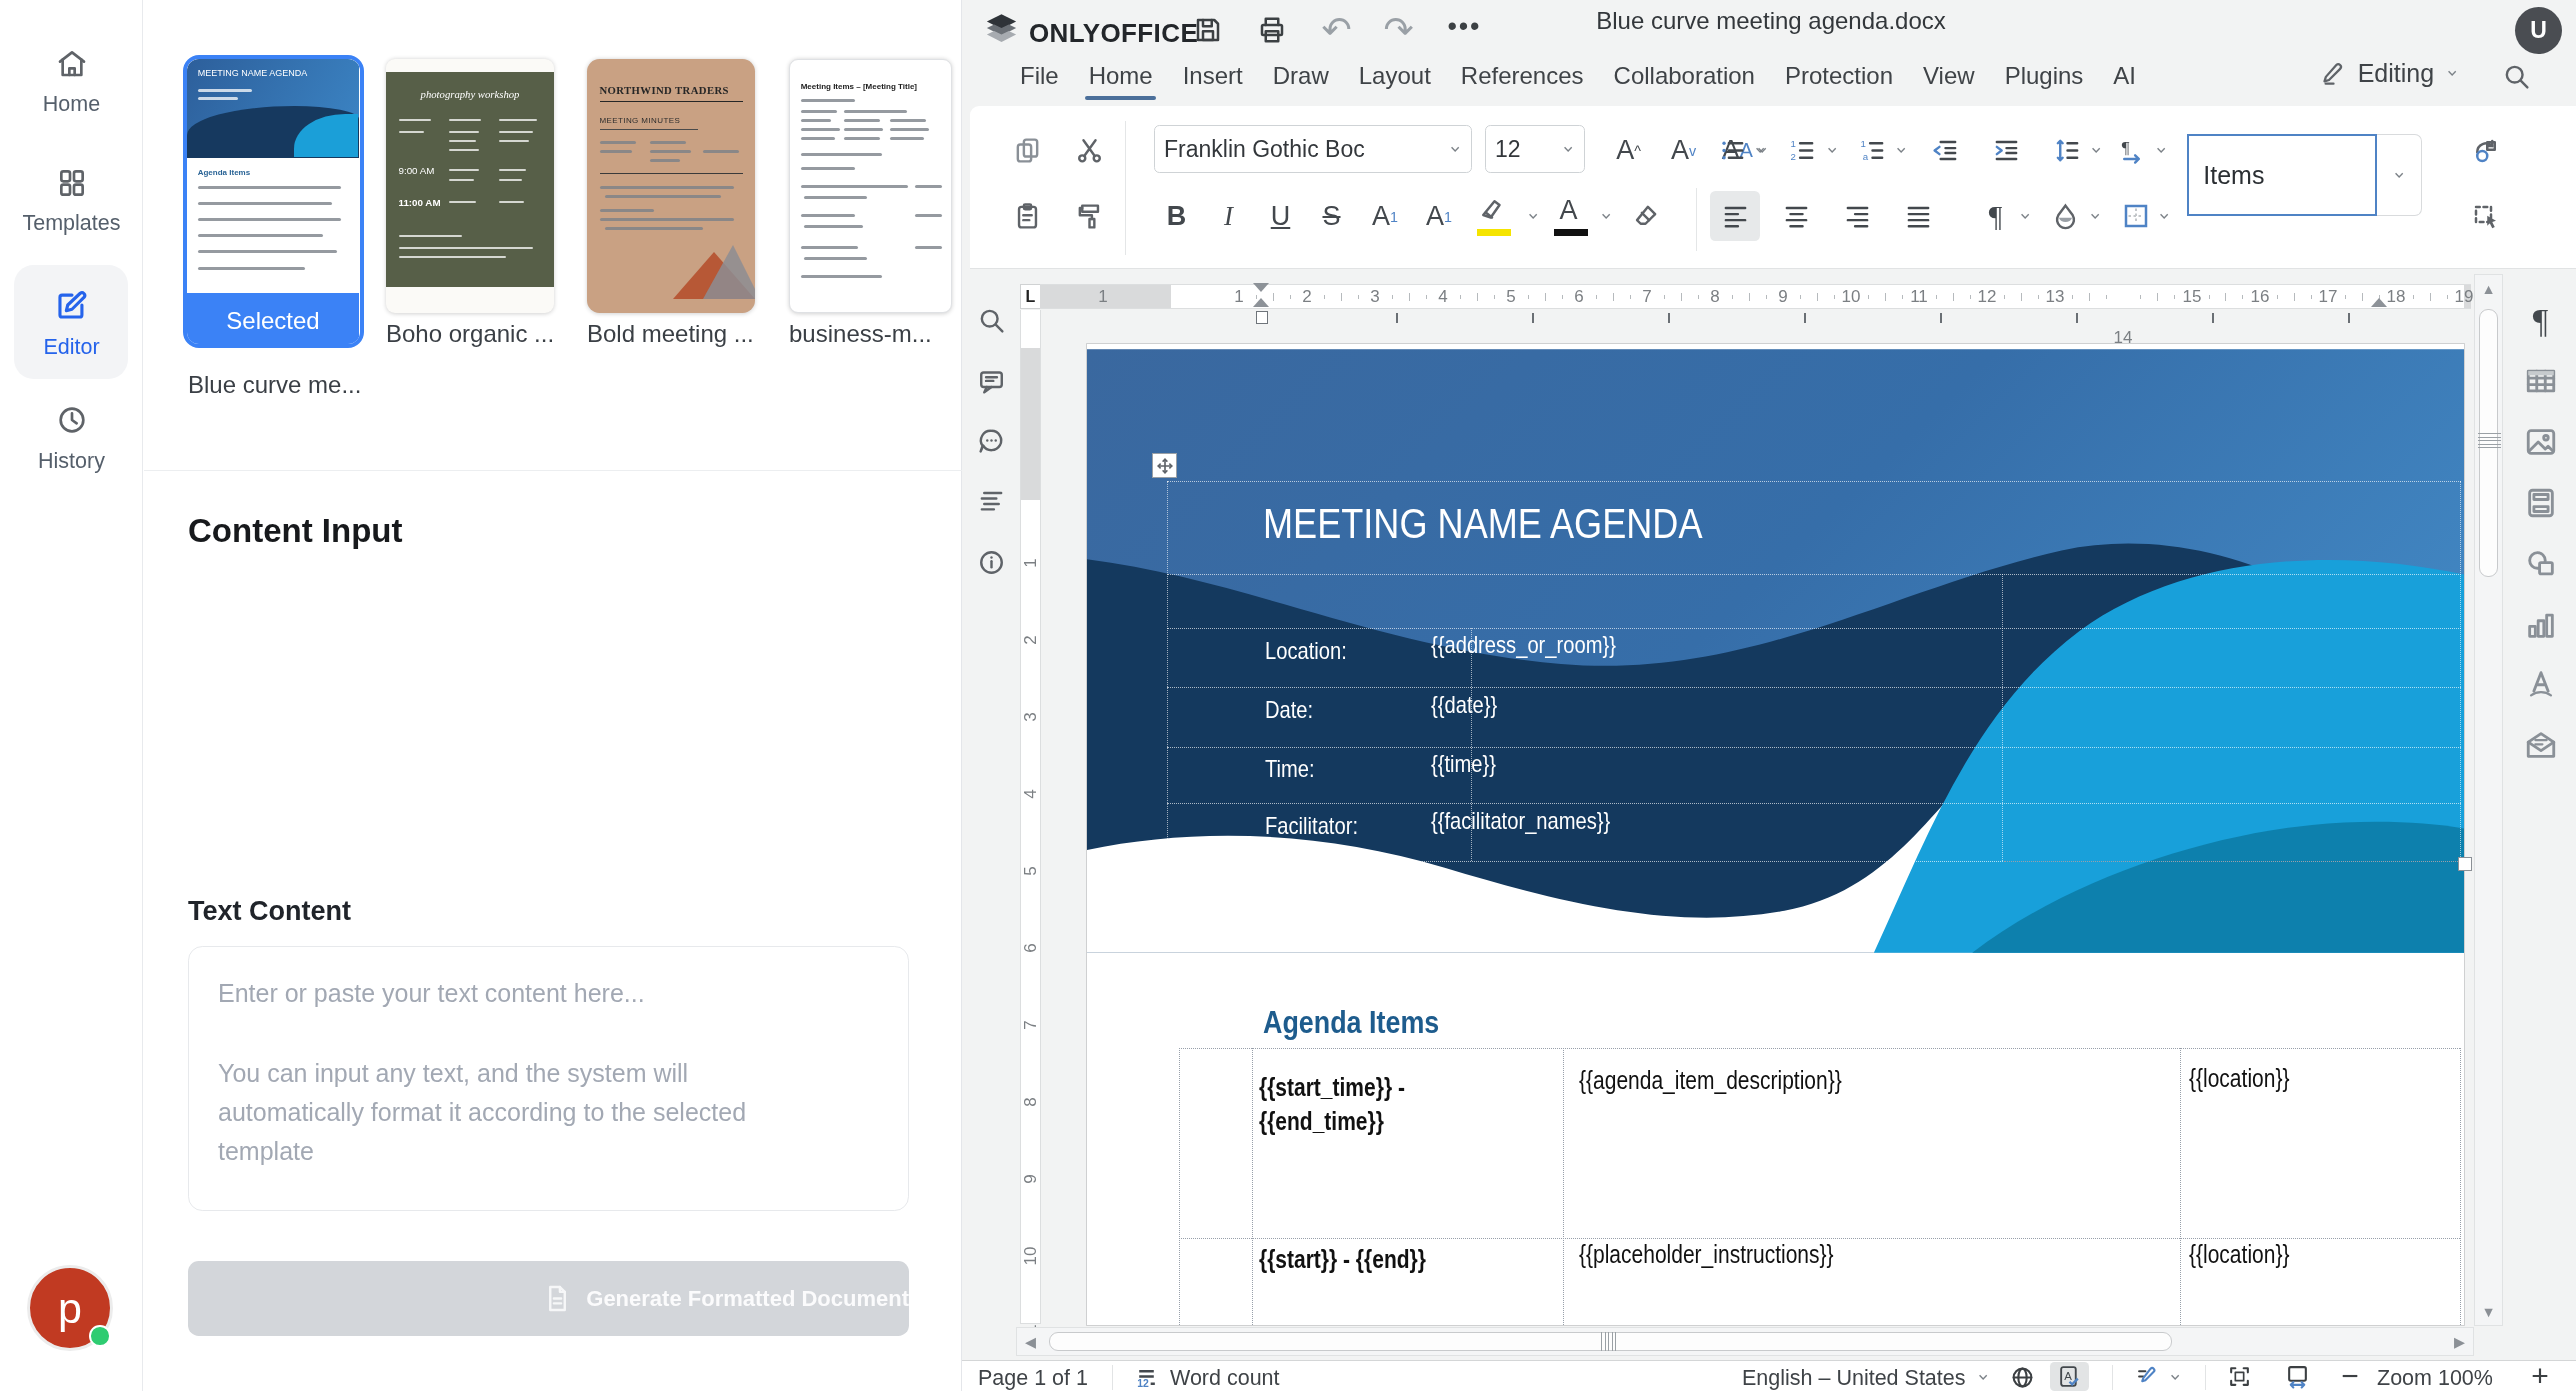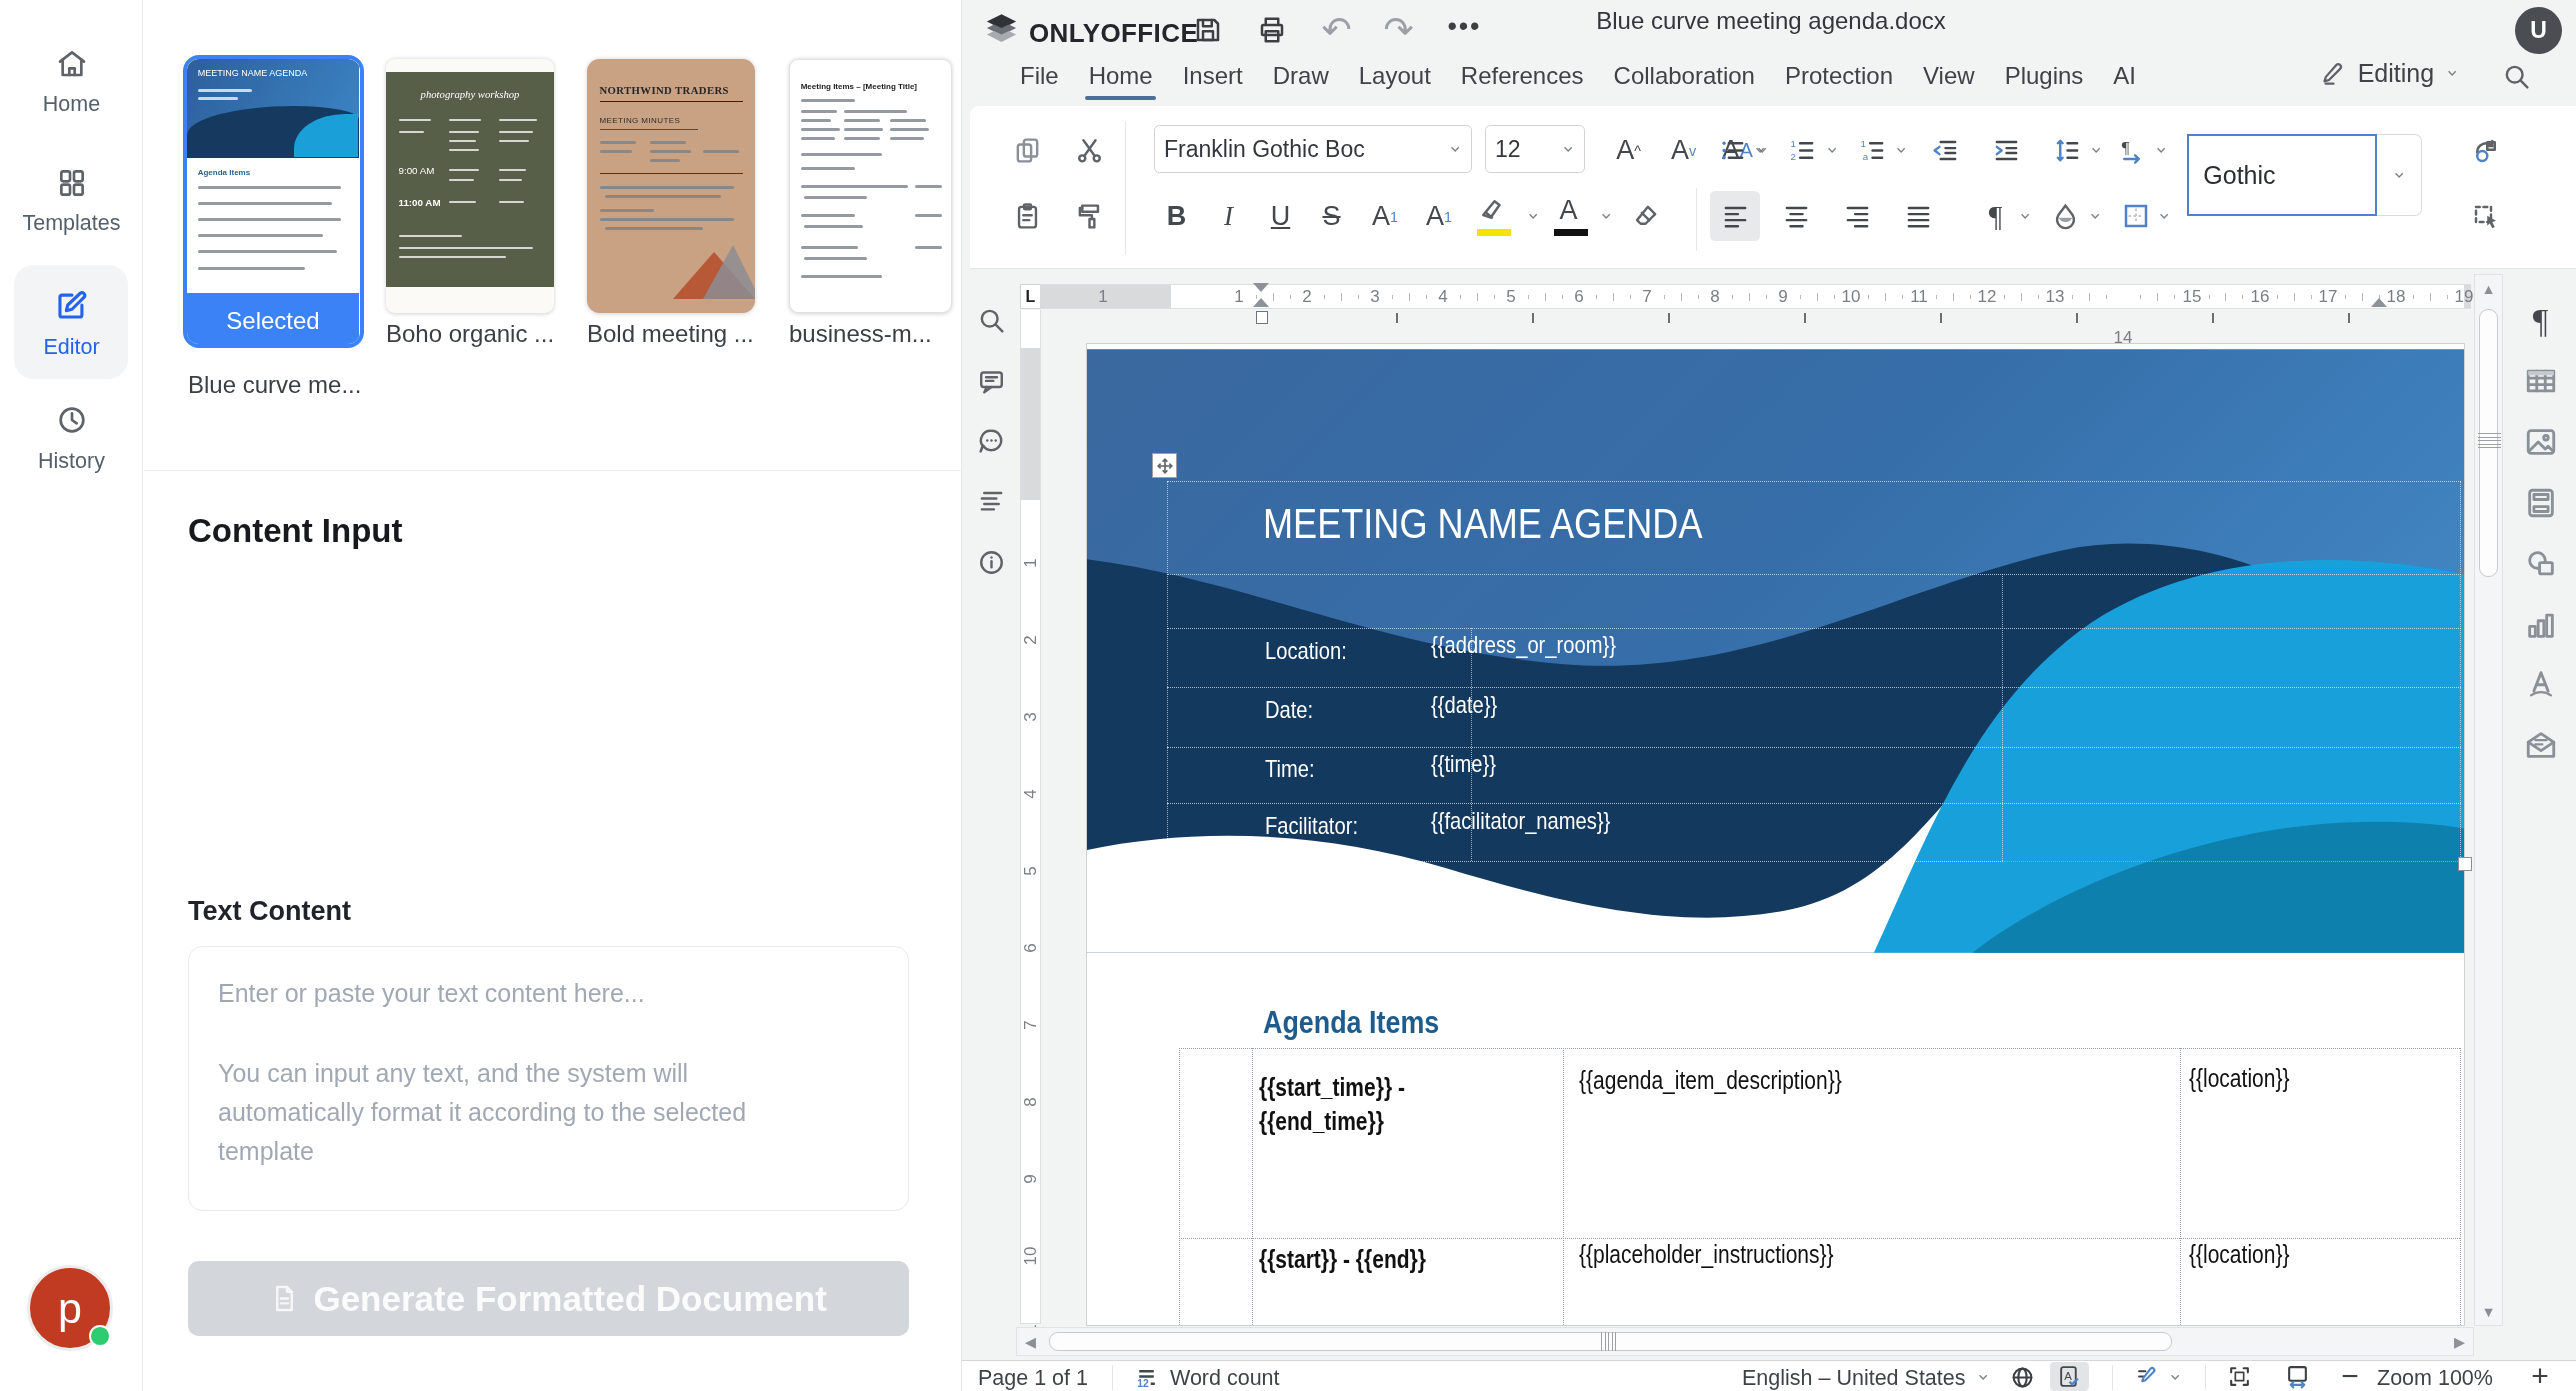--- a/index.html
+++ b/index.html
@@ -18,21 +18,21 @@
   .rail .active-bg{position:absolute;left:14.3px;top:265px;width:114px;height:114px;background:#f3f4f6;border-radius:19.7px}
   .rail .active{color:#2563eb}
   .rail .active svg{stroke:#2563eb}
   
   .panel{position:absolute;left:144px;top:0;width:818px;height:1392px;background:#fff;border-right:0.9px solid #e4e6ea;z-index:20}
   .thumb{position:absolute;border-radius:9px;overflow:hidden;box-shadow:0 0.9px 4.5px rgba(0,0,0,.18)}
   .caption{position:absolute;font-size:24px;color:#3a3f45;white-space:nowrap;overflow:hidden}
   .tinybar{position:absolute;background:rgba(255,255,255,.75);height:2.7px;border-radius:1.8px}
   .tinybar.dk{background:#7b8188;opacity:.8}
   .dashbox{position:absolute;left:44px;top:601px;width:721px;height:231px;border:2.7px dashed #d7dade;border-radius:14.3px}
-  .genbtn{position:absolute;left:44px;top:1261px;width:721px;height:75px;background:#d3d6da;border-radius:10.7px;color:#fbfbfc;font-size:35px;font-weight:bold;display:flex;align-items:center;justify-content:center;gap:14.3px}
+  .genbtn{position:absolute;left:44px;top:1261px;width:721px;height:75px;background:#d3d6da;border-radius:10.7px;color:#fbfbfc;font-size:22px;font-weight:bold;display:flex;align-items:center;justify-content:flex-end;gap:14.3px}
   
   .edbg{position:absolute;left:962px;top:0;width:1614px;height:1392px;background:#f2f3f3}
   .brandtxt{font-size:26px;font-weight:bold;color:#23262a;letter-spacing:0.4px}
   .menu-tabs{position:absolute;left:1020px;top:55px;height:41px;display:flex;gap:30px;align-items:center}
   .mtab{font-size:24px;color:#3f4347;position:relative;white-space:nowrap;cursor:pointer}
   .mtab.active::after{content:'';position:absolute;left:-3.6px;right:-3.6px;bottom:-10.7px;height:4.5px;background:#4b6f9a;border-radius:2.7px}
   .toolbar{position:absolute;left:970px;top:106px;width:1606px;height:163px;background:#fff;border-bottom:0.9px solid #e1e3e4;border-radius:9px 0 0 0}
   .tdiv{position:absolute;width:0.9px;background:#e4e6e7;top:121px;height:134px}
   .combo{position:absolute;height:48px;border:1.8px solid #cfd3d6;border-radius:5.4px;background:#fff;display:flex;align-items:center;padding:0 9px;font-size:23px;color:#33373b;justify-content:space-between}
   .tbt{font-size:27px;color:#43484d}
@@ -473,21 +473,21 @@
   <svg width="30" height="30" viewBox="0 0 24 24">
       <rect x="4" y="4" width="16" height="16" fill="none" stroke="#4f83c5" stroke-width="2"></rect>
       <path d="M12 6v12M6 12h12" stroke="#c3c7ca" stroke-width="1.6" stroke-dasharray="2 2"></path>
     </svg>
 </div>
 <svg class="chev abs" style="left:2157px;top:209px" viewBox="0 0 24 24">
     <polyline points="6,9 12,15 18,9"></polyline>
   </svg>
 
 <div class="stylebox">
-  <span>Gothic</span>
+  <span>Items</span>
 </div>
 <div class="stylechev">
   <svg class="chev" viewBox="0 0 24 24">
       <polyline points="6,9 12,15 18,9"></polyline>
     </svg>
 </div>
 
 <div class="abs btn" style="left:2462px;top:127px;width:47px;height:47px">
   <svg class="ic" width="30" height="30" viewBox="0 0 24 24">
       <path d="M5 13a7 7 0 0 1 12-5" stroke="#5f6368"></path>

